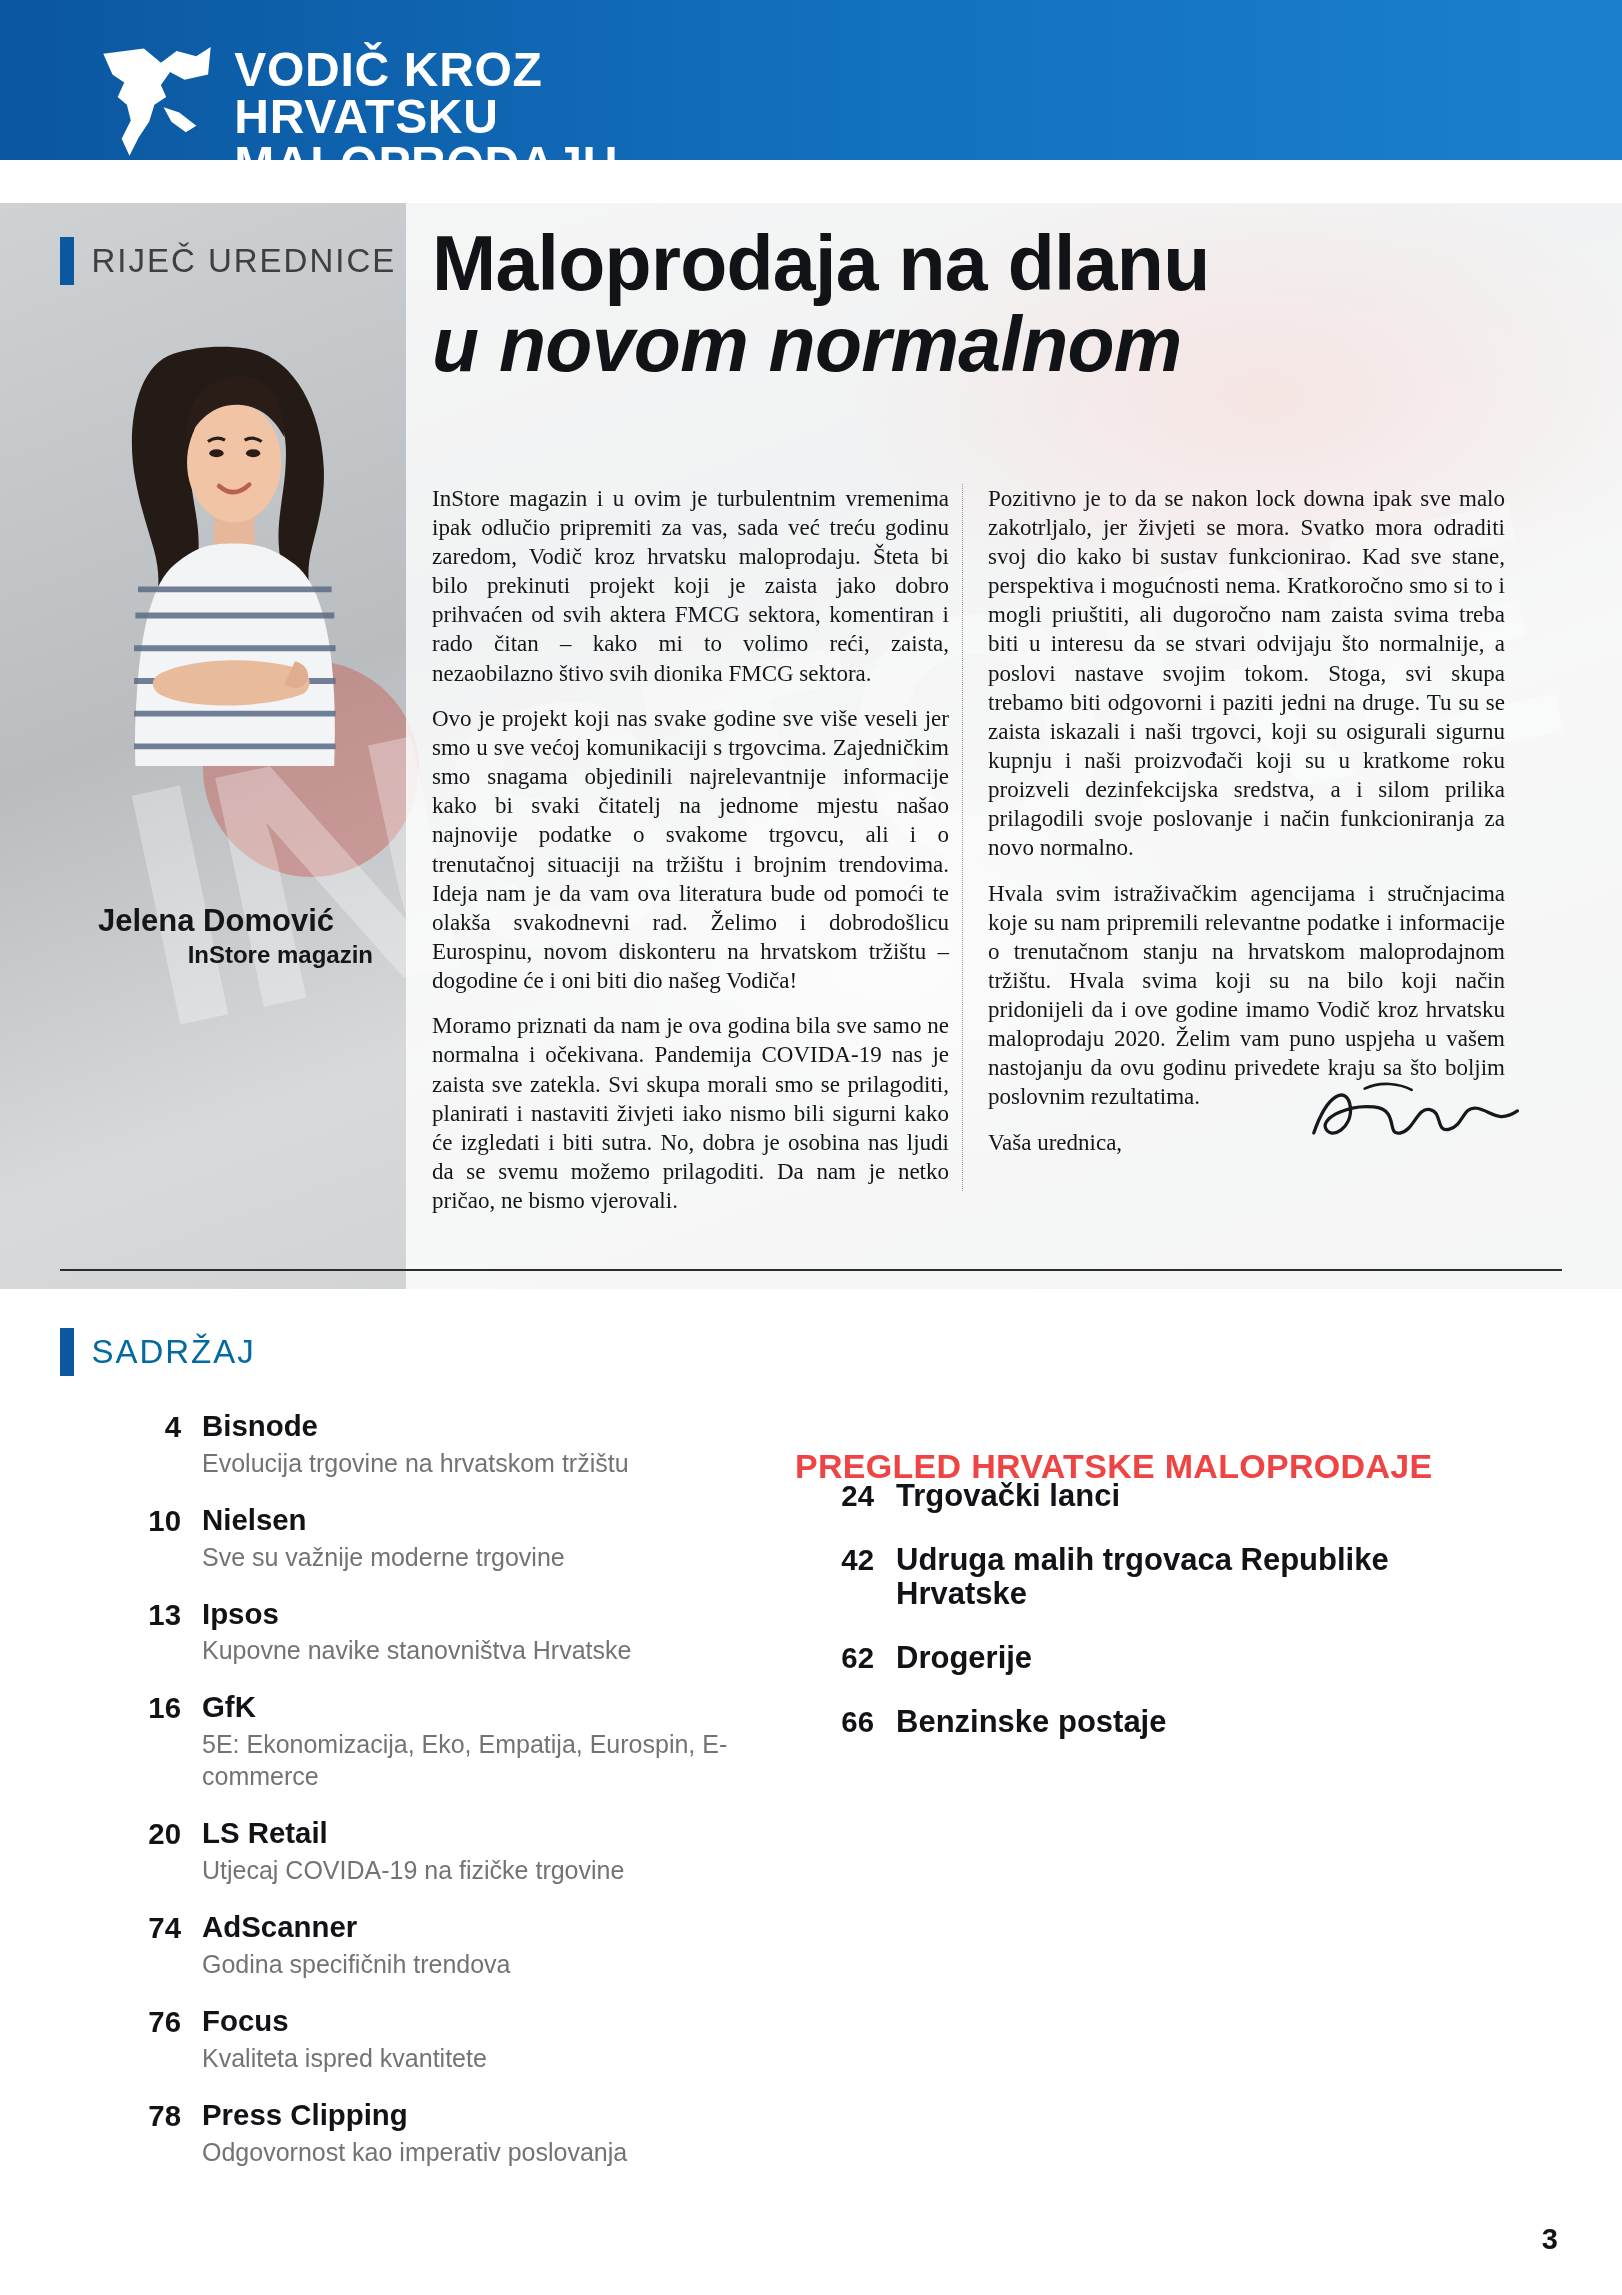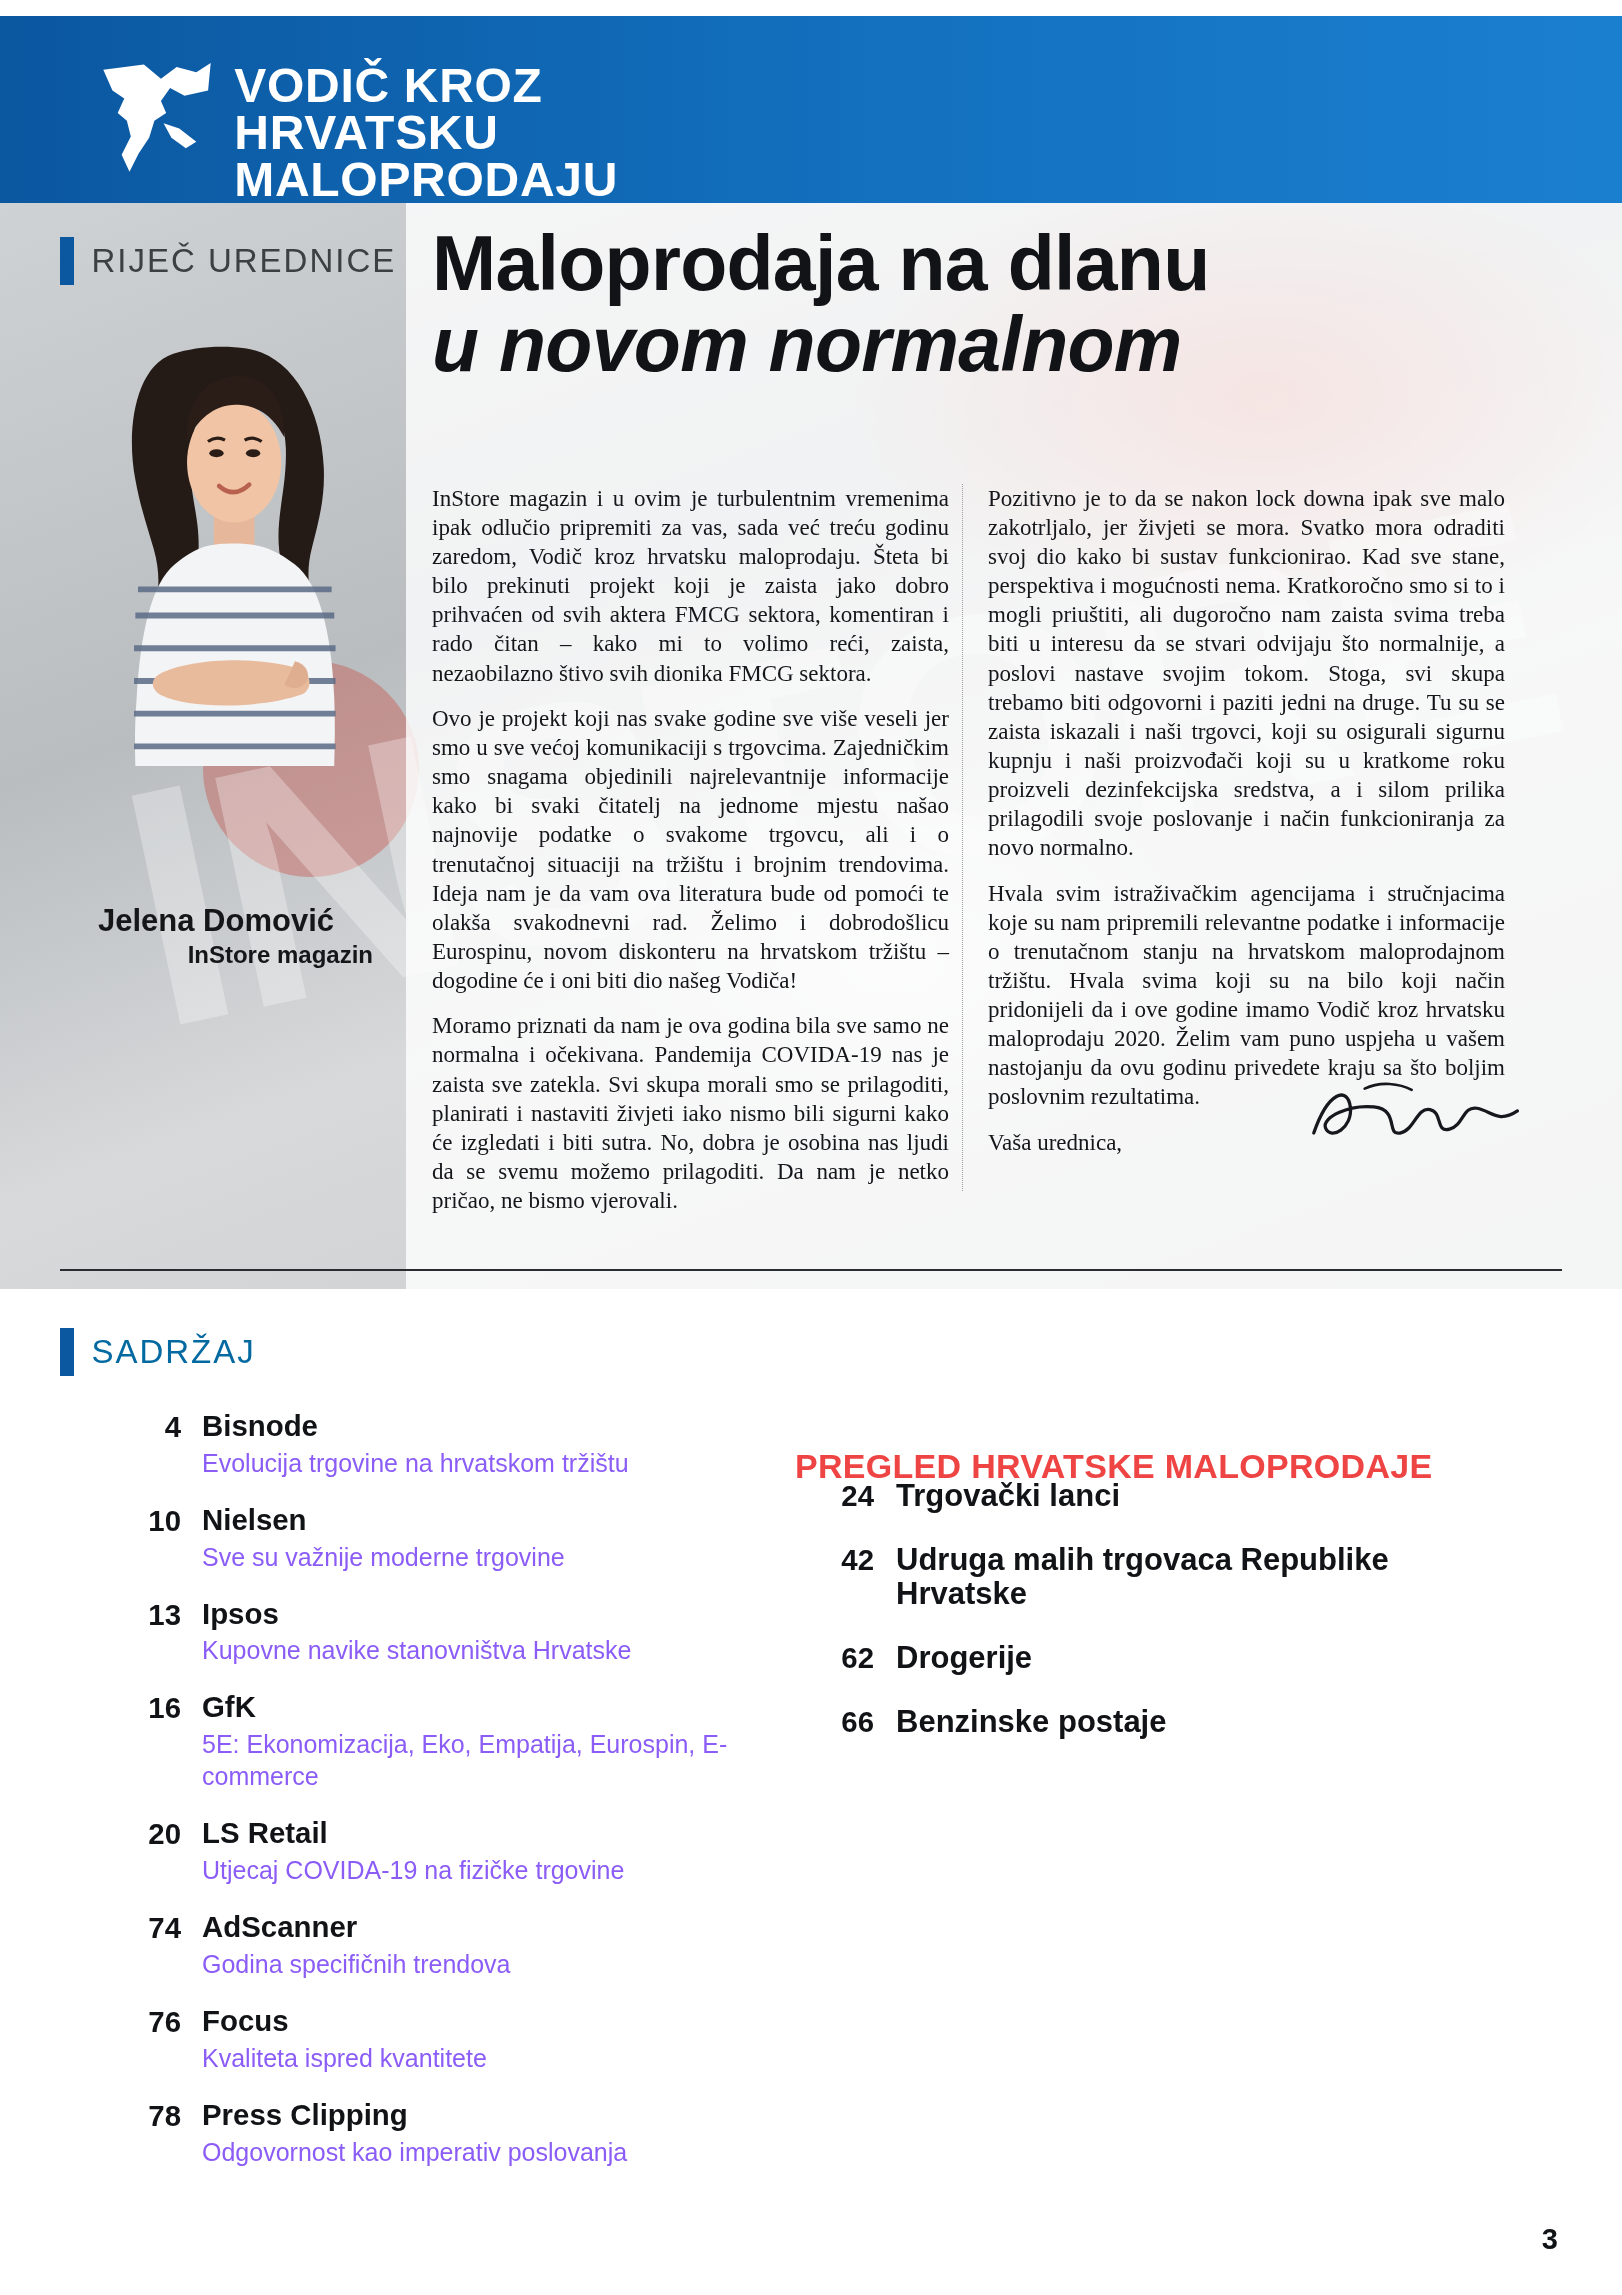--- a/index.html
+++ b/index.html
@@ -5,21 +5,21 @@
   html, body { margin:0; padding:0; }
   body {
     width:1623px; height:2295px;
     font-family:"Liberation Sans", sans-serif;
     background:#ffffff;
     position:relative;
     overflow:hidden;
   }
   
   .header {
-    position:absolute; left:0; top:16px; width:1623px; height:203px;
+    position:absolute; left:0; top:0; width:1623px; height:160px;
     background:#0a5fa8;
     background:linear-gradient(90deg,#0b57a0 0%, #1371bf 55%, #1b7fd0 100%);
   }
   .logo-wrap {
     position:absolute; left:98px; top:34px; display:flex; align-items:flex-start;
   }
   .logo-mark { width:118px; height:131px; }
   .logo-text {
     margin-left:18.3px; color:#ffffff; font-weight:bold;
     font-size:48px; line-height:0.98; letter-spacing:0.7px; padding-top:11.8px;
@@ -108,21 +108,21 @@
   .sadrzaj-label { margin-left:17px; font-size:33px; letter-spacing:2px; color:#0369a1; }
 
   .toc-left { position:absolute; left:118px; top:108px; width:681px; }
   .toc-item { margin-bottom:25px; display:flex; }
   .toc-num {
     width:63px; text-align:right; padding-right:21px; flex:0 0 auto;
     font-size:29.4px; font-weight:bold; color:#111316;
   }
   .toc-body { flex:1 1 auto; }
   .toc-title { font-size:29.4px; font-weight:bold; color:#111316; line-height:1.12; }
-  .toc-sub { font-size:25px; color:#8b5cf6; line-height:1.28; margin-top:3.9px; }
+  .toc-sub { font-size:25px; color:#737373; line-height:1.28; margin-top:3.9px; }
 
   .toc-right-head {
     position:absolute; left:795px; top:115px;
     font-size:34px; font-weight:bold; color:#ef4444; letter-spacing:0.3px;margin-top:30px;
   }
   .toc-right { position:absolute; left:795px; top:177px; width:707px; }
   .toc-right .toc-item { margin-bottom:29px; }
   .toc-right .toc-num { width:79px; padding-right:22px; }
   .toc-right .toc-title { font-size:31px; }
 

